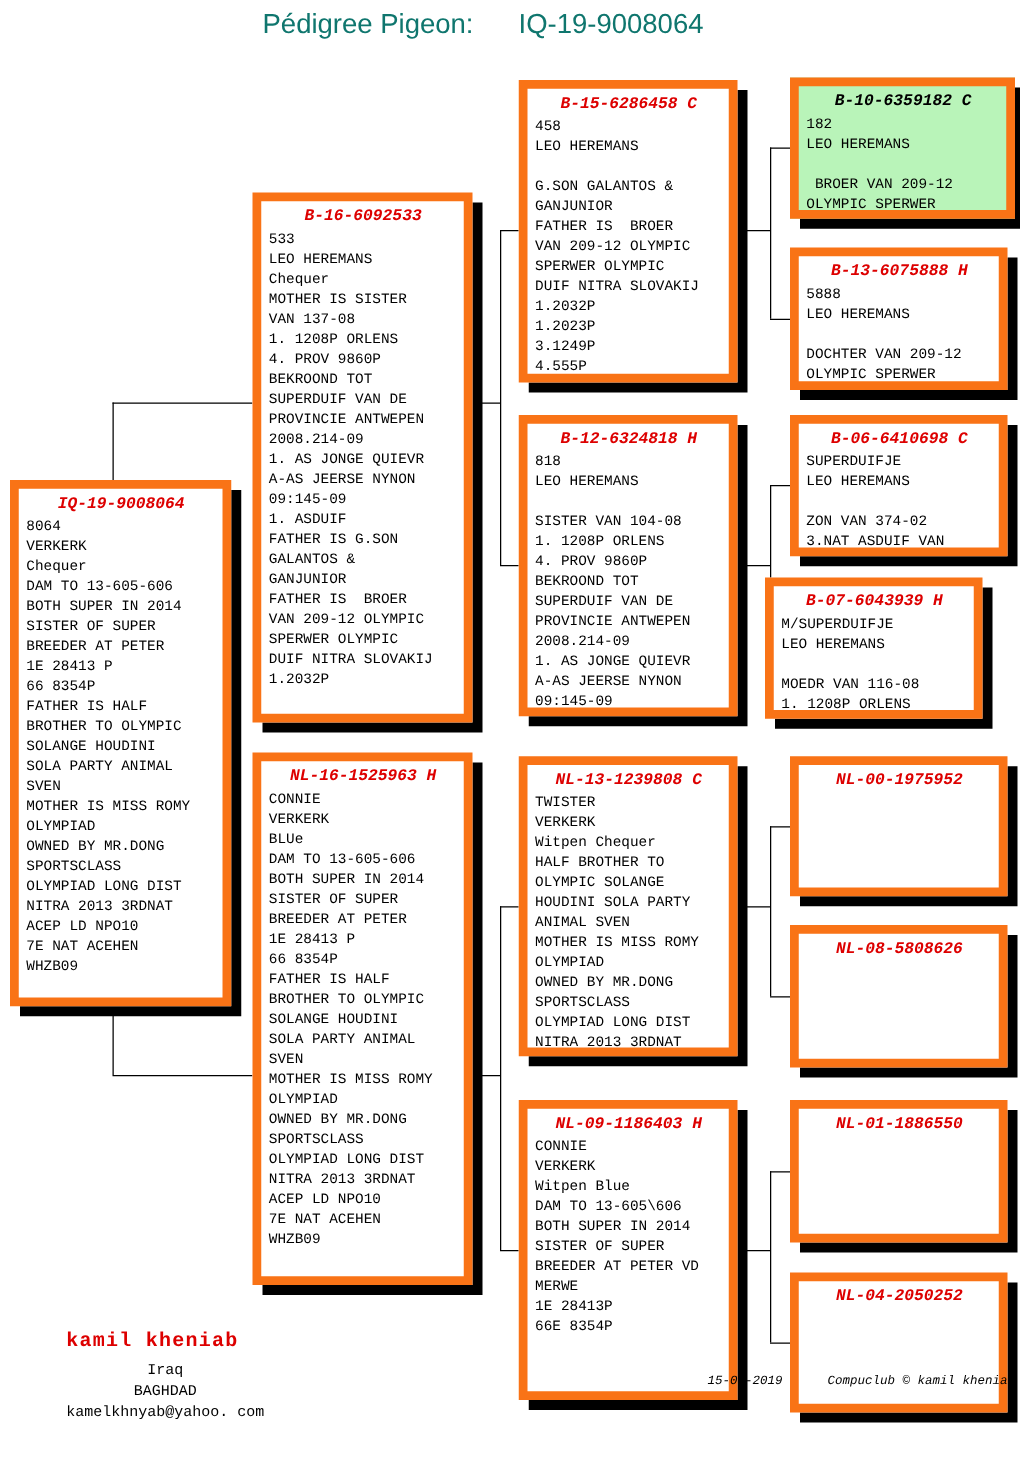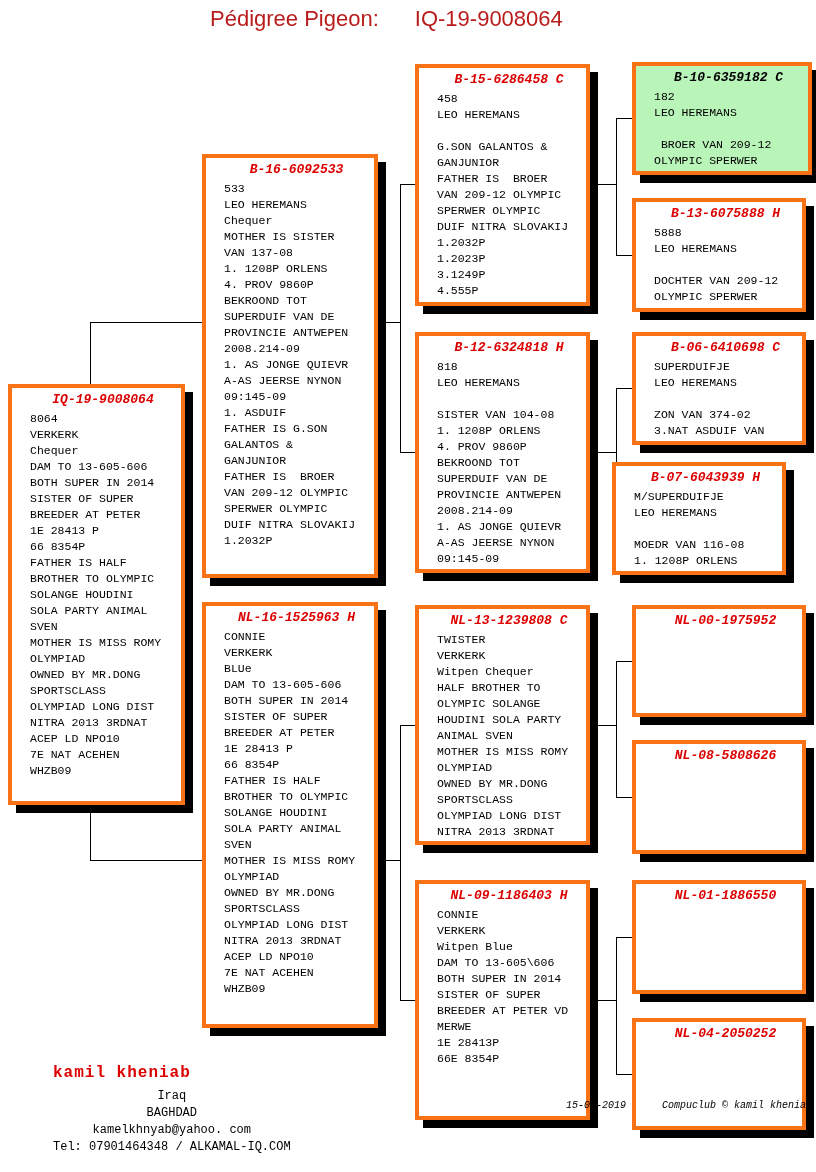--- a/index.html
+++ b/index.html
@@ -6,30 +6,30 @@
   body{
     width:816px;height:1172px;
     position:relative;
     background:#ffffff;
     font-family:"Liberation Mono","DejaVu Sans Mono",monospace;
     overflow:hidden;
   }
   .page-header{
     position:absolute;left:210px;top:6px;
     font-family:"Liberation Sans","DejaVu Sans",sans-serif;
-    font-size:22px;color:#b91c1c;
+    font-size:22px;color:#0f766e;
     display:flex;gap:36px;white-space:nowrap;
   }
   .pbox{
     position:absolute;
     background:#fff;
-    border:4px solid #f97316;
+    border:7px solid #f97316;
     box-shadow:8px 8px 0 0 #000;
     box-sizing:border-box;
-    padding:3px 5px 0 18px;
+    padding:3px 5px 0 6px;
   }
   .pbox.green{background:var(--hl-green,#b9f4b9);}
   .ptitle{
     text-align:center;
     color:var(--accent-red,#dd0000);
     font-weight:bold;font-style:italic;
     font-size:13px;line-height:17px;
     white-space:pre;
   }
   .pbox.green .ptitle{color:#000;}
@@ -308,20 +308,19 @@
   <div class="ptitle">NL-04-2050252</div>
   <div class="plines"></div>
 </div>
 
 <div class="owner">
   <div class="owner-name">kamil kheniab</div>
   <div class="plines">
       <div class="pline">Iraq</div>
       <div class="pline">BAGHDAD</div>
       <div class="pline">kamelkhnyab@yahoo. com</div>
-      <div class="pline">Tel: 07901464348 / ALKAMAL-IQ.COM</div>
     </div>
 </div>
 
 <div class="page-footer">
   <span>15-03-2019</span>
   <span>Compuclub © kamil kheniab</span>
 </div>
 
 </body></html>

